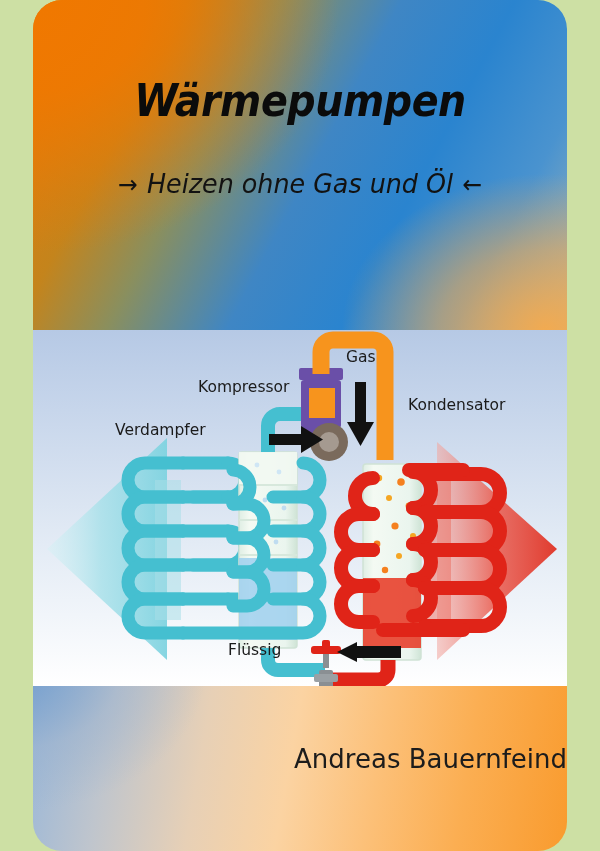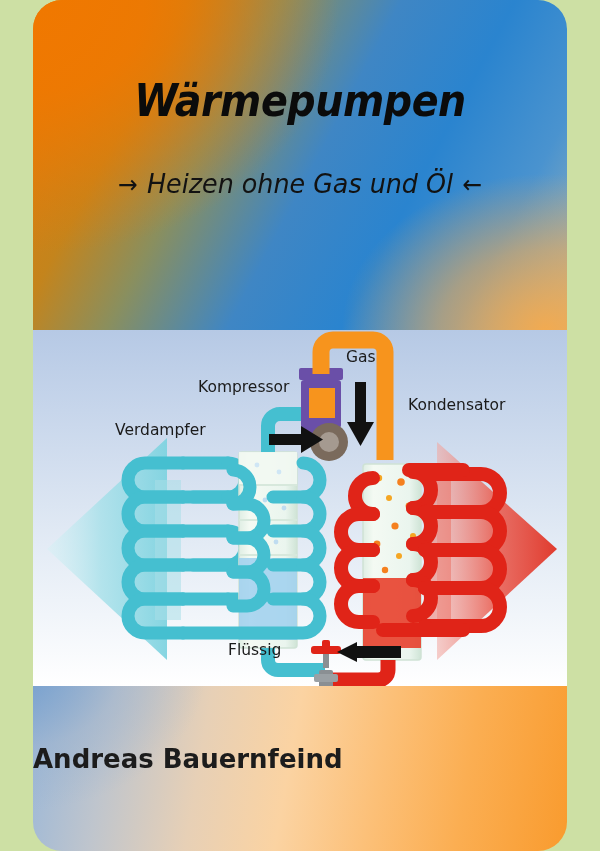--- a/index.html
+++ b/index.html
@@ -119,24 +119,24 @@
     content:"";
     position:absolute; inset:0;
     background: radial-gradient(ellipse 260px 190px at -4% -10%, rgba(110,155,205,0.92) 0%, rgba(150,175,205,0.45) 42%, rgba(180,185,190,0) 75%);
   }
 
   .cover-author {
     position: absolute;
     left: 0;
     top: 58px;
     width: 534px;
-    text-align: left;
+    text-align: right;
     font-family: "DejaVu Sans", sans-serif;
     font-size: 26px;
-    font-weight: 700;
+    font-weight: 400;
     color: #1c1c1c;
     white-space: nowrap;
     z-index: 3;
   }
 
   
   .dlabel {
     font-family: "DejaVu Sans", sans-serif;
     font-size: 15.5px;
     fill: #1b1b1b;

